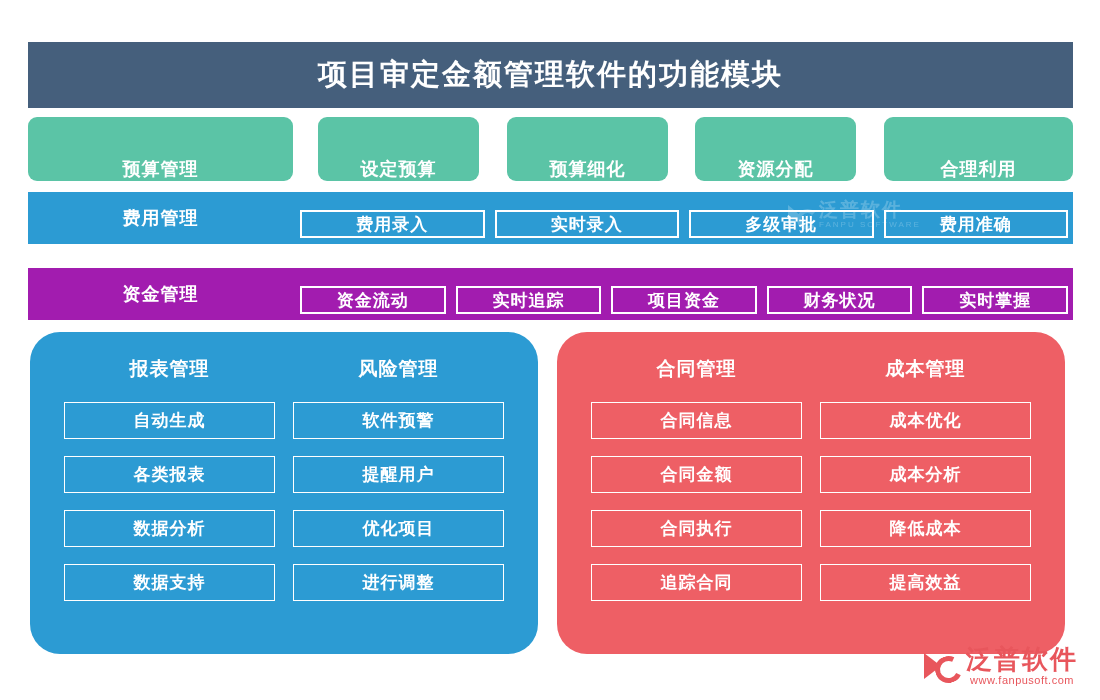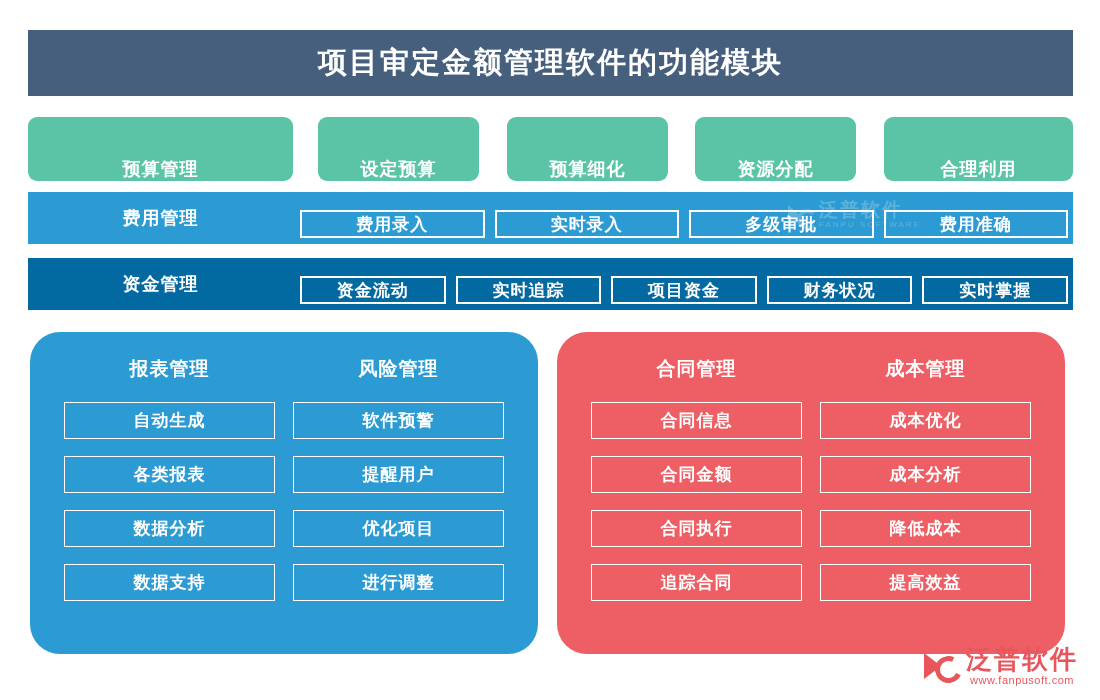--- a/index.html
+++ b/index.html
@@ -20,21 +20,21 @@
     left: 0;
     top: 0;
     width: 1100px;
     height: 700px;
   }
 
   
   .header-bar {
     position: absolute;
     left: 28px;
-    top: 30px;
+    top: 42px;
     width: 1045px;
     height: 66px;
     background: #455F7C;
     display: flex;
     align-items: center;
     justify-content: center;
   }
   .header-title {
     color: #ffffff;
     font-size: 29px;
@@ -78,21 +78,21 @@
   .bar {
     position: absolute;
     left: 28px;
     width: 1045px;
     height: 52px;
     display: flex;
     align-items: center;
     overflow: hidden;
   }
   .bar-blue { top: 192px; background: #2C9BD3; }
-  .bar-red  { top: 258px; background: #0369a1; }
+  .bar-red  { top: 268px; background: #a21caf; }
   .bar-label {
     position: absolute;
     left: 0;
     width: 265px;
     text-align: center;
     color: #ffffff;
     font-size: 18px;
     font-weight: bold;
     letter-spacing: 1px;
     white-space: nowrap;

